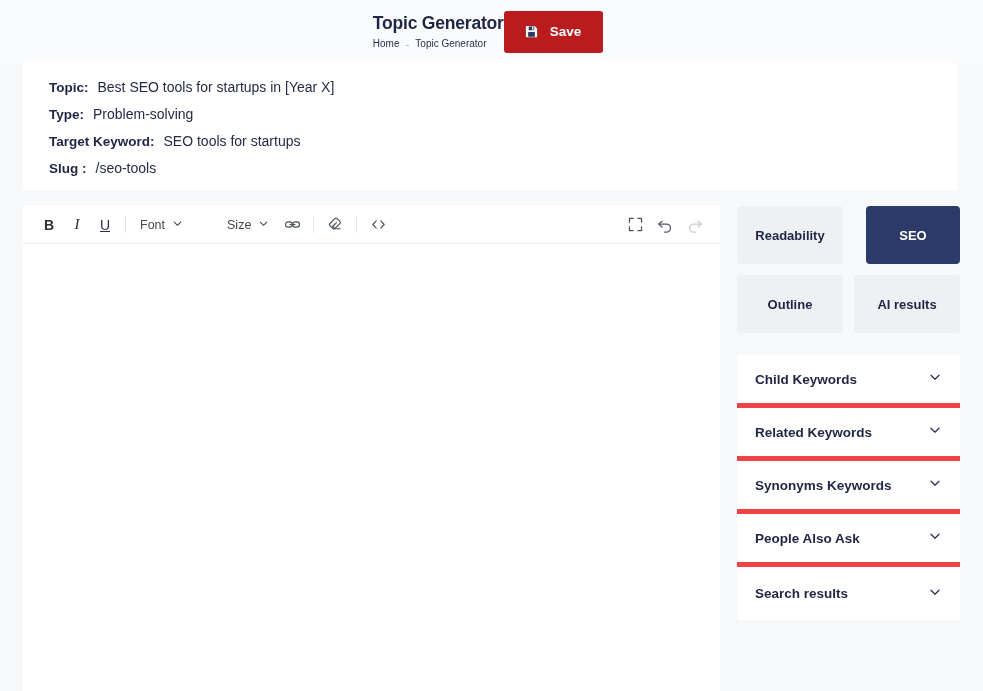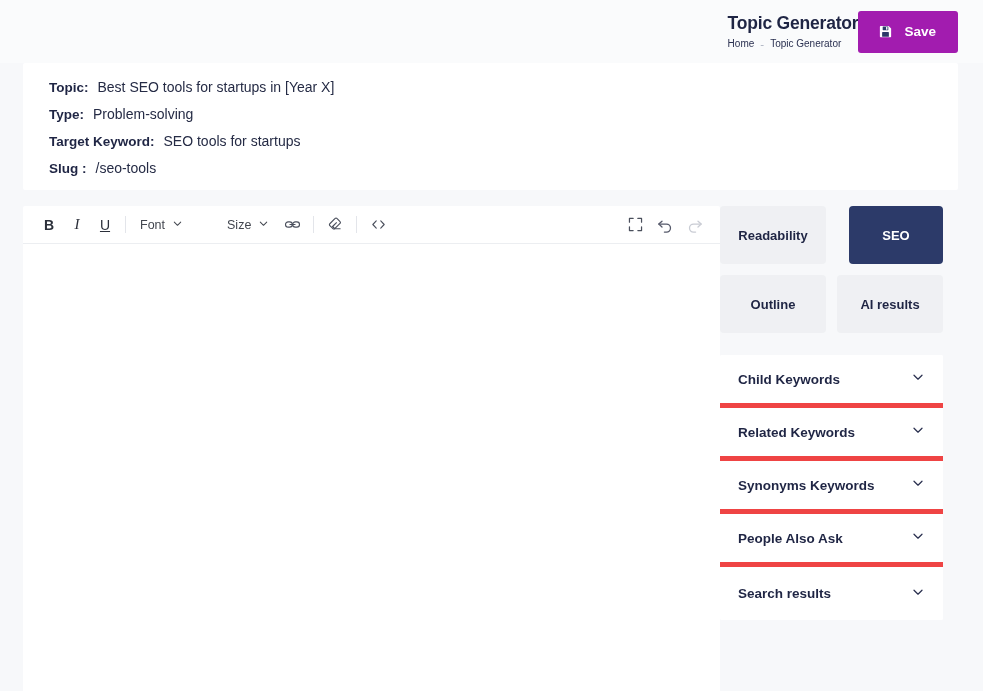--- a/index.html
+++ b/index.html
@@ -10,21 +10,21 @@
     color: #1f2544;
     overflow: hidden;
   }
 
   
   .header {
     height: 63px;
     background: #fafbfc;
     display: flex;
     align-items: center;
-    justify-content: flex-end;
+    justify-content: center;
     padding: 0 25px 0 18px;
   }
   .title-block { display: flex; flex-direction: column; justify-content: center; }
   .page-title {
     font-size: 17.5px; font-weight: bold; color: #1f2544;
     letter-spacing: -0.2px; line-height: 1.25;
   }
   .breadcrumb { display: flex; align-items: center; gap: 6px; margin-top: 3px; }
   .crumb { font-size: 10px; color: #2a3050; }
   .crumb-sep { font-size: 11.5px; color: #aab0bf; }
@@ -32,21 +32,21 @@
   .header-actions { display: flex; align-items: center; gap: 8px; }
   .btn {
     height: 42px;
     display: inline-flex; align-items: center; gap: 11px;
     padding: 0 22px;
     border: none; border-radius: 3px;
     font-size: 13.5px; font-weight: bold;
     font-family: "Liberation Sans", sans-serif;
     cursor: pointer;
   }
-  .btn-primary { background: #a21caf; color: #ffffff; padding-left: 20px; }
+  .btn-primary { background: #b91c1c; color: #ffffff; padding-left: 20px; }
   .btn-secondary { background: #eff0f3; color: #1f2544; }
   .btn svg { display: block; flex: none; }
 
   
   .meta-card {
     position: absolute; left: 23px; top: 63px;
     width: 935px; height: 127px;
     background: #ffffff;
     border-radius: 2px;
     padding: 16px 0 0 26px;
@@ -89,21 +89,21 @@
   }
   .tb-icon {
     width: 30px; height: 28px;
     display: inline-flex; align-items: center; justify-content: center;
     border: none; background: none; cursor: pointer;
   }
   .tb-spacer { flex: 1; }
   .editor-body { flex: 1; background: #fff; }
 
   
-  .side { position: absolute; left: 720px; top: 206px; width: 223px; }
+  .side { position: absolute; left: 737px; top: 206px; width: 223px; }
   .tabs {
     display: grid;
     grid-template-columns: 106px 106px;
     gap: 11px;
   }
   .tab {
     height: 58px;
     border: none; border-radius: 4px;
     background: #eff0f3; color: #1f2544;
     font-size: 13px; font-weight: bold;

